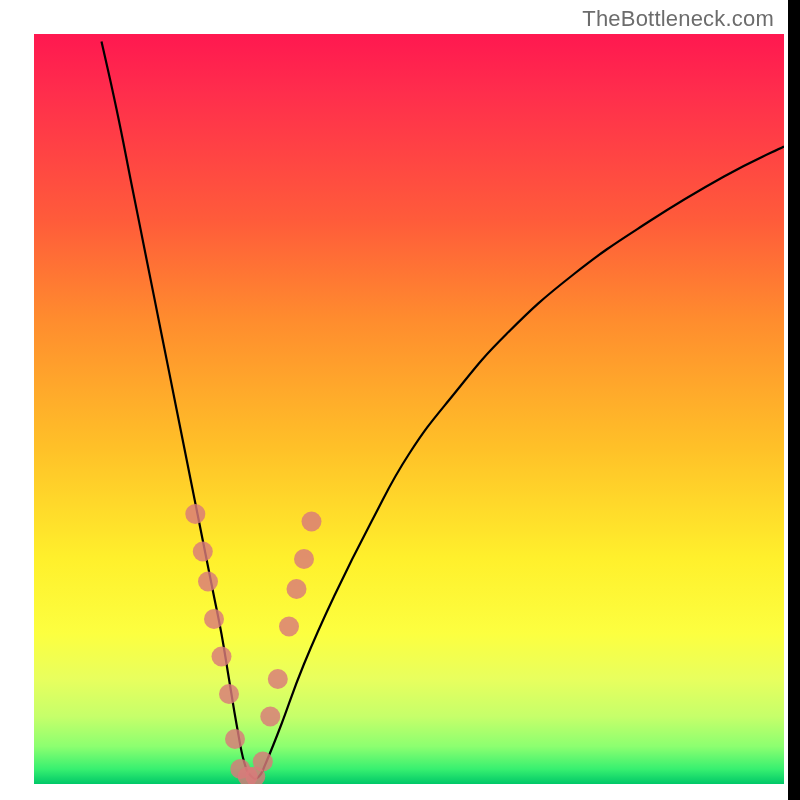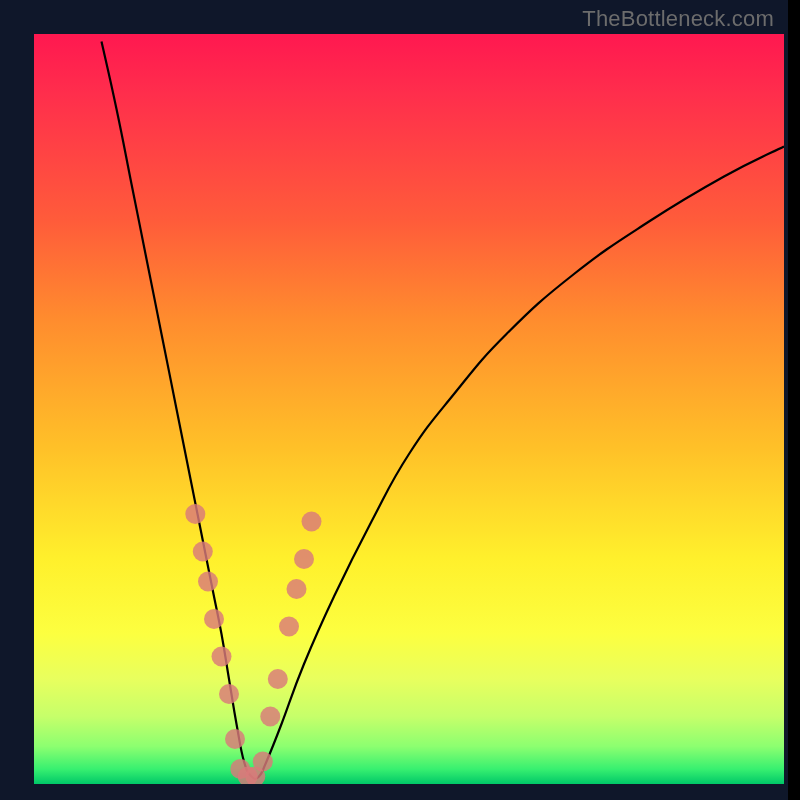--- a/index.html
+++ b/index.html
@@ -8,21 +8,21 @@
     width: 800px;
     height: 800px;
     overflow: hidden;
     background: #000;
     font-family: Arial, Helvetica, sans-serif;
   }
   .frame {
     position: relative;
     width: 788px;
     height: 800px;
-    background: #0f172a;
+    background: #ffffff;
   }
   .plot-area {
     position: absolute;
     left: 34px;
     top: 34px;
     width: 750px;
     height: 750px;
     background: linear-gradient(
       to bottom,
       #ff1850 0%,

